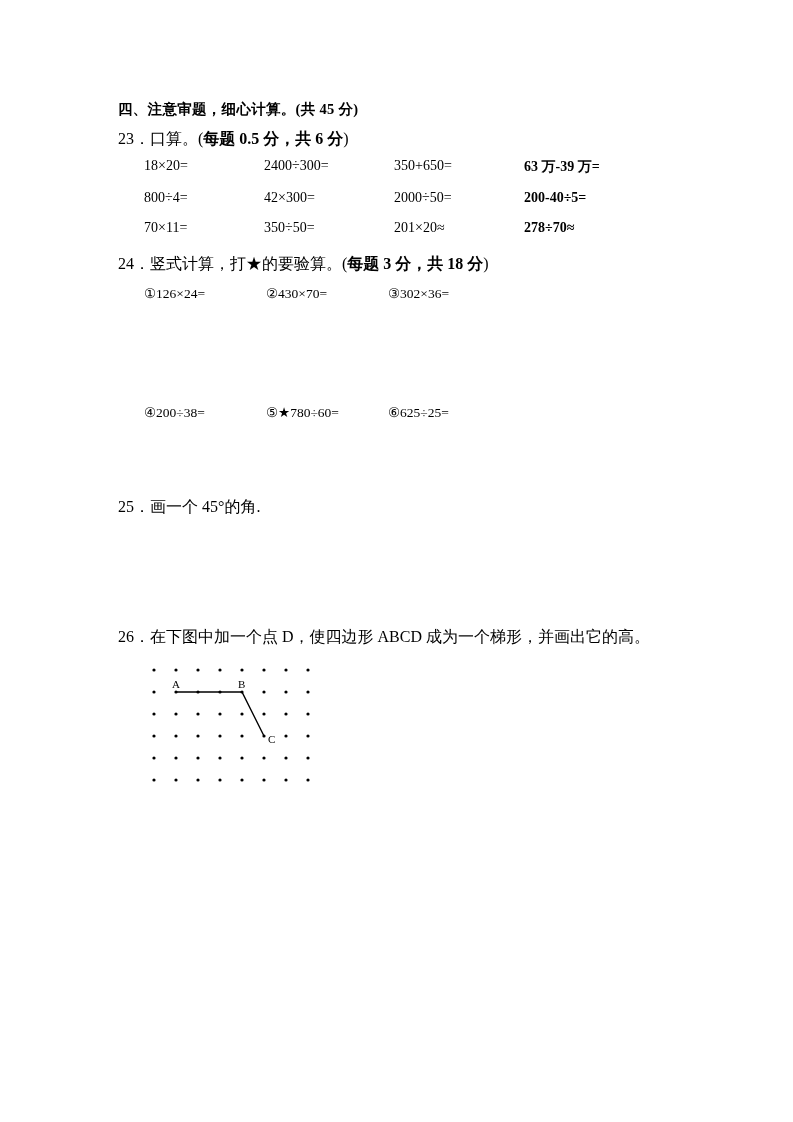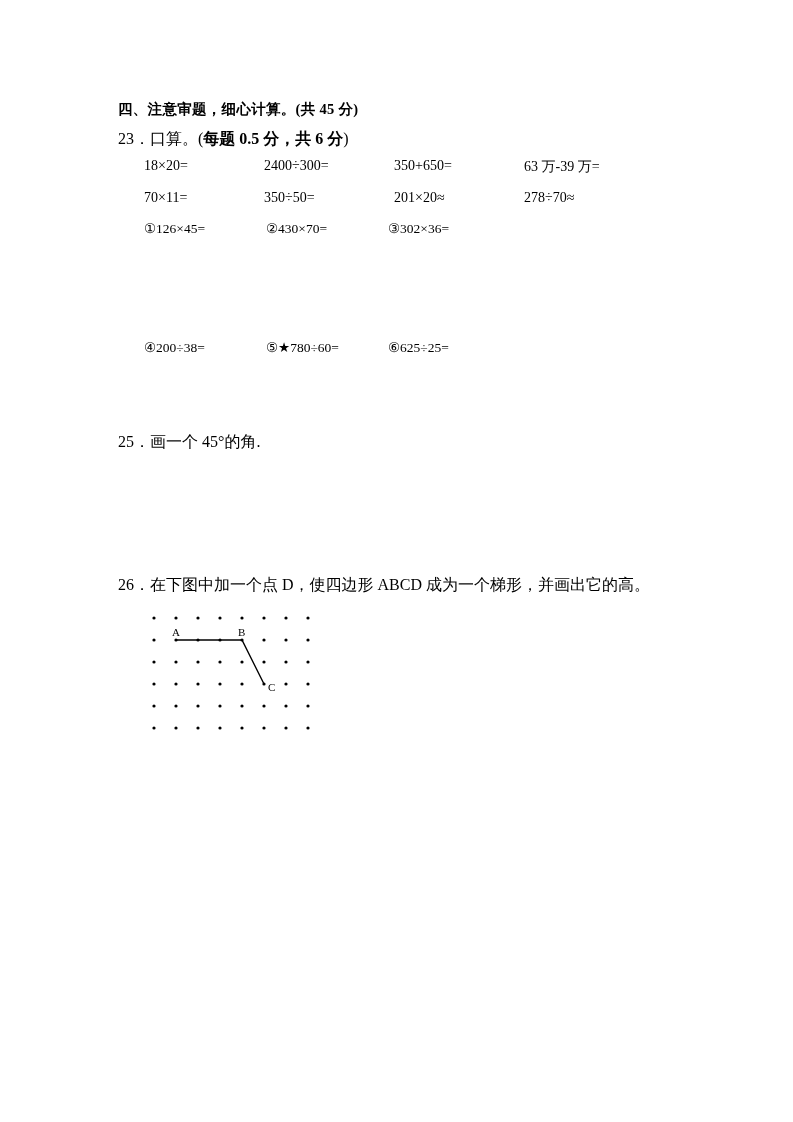--- a/index.html
+++ b/index.html
@@ -78,31 +78,31 @@
   .spacer-lg {
     height: 92px;
   }
   .spacer-md {
     height: 60px;
   }
   .q25 {
     margin-top: 16px;
   }
   .q26 {
-    margin-top: 14px;
+    margin-top: 1px;
   }
   .dotfig {
     margin-left: 26px;
     margin-top: 12px;
   }
   svg text {
     font-family: "Liberation Serif", "DejaVu Serif", serif;
     font-size: 11px;
   }
-  .nowrap { white-space: nowrap; }
+  .nowrap { white-space: nowrap; font-weight: bold; }
 </style>
 </head>
 <body>
 
 <div class="page">
   <div class="content">
 
 
     <div class="section-head">四、注意审题，细心计算。(共 45 分)</div>
 
@@ -111,30 +111,39 @@
     </div>
 
     <div class="calc-grid">
       <div class="calc-row">
         <span class="cell">18×20=</span>
         <span class="cell wide">2400÷300=</span>
         <span class="cell wide">350+650=</span>
         <span class="cell wide nowrap">63 万-39 万=</span>
       </div>
       <div class="calc-row">
+        <span class="cell">800÷4=</span>
+        <span class="cell wide">42×300=</span>
+        <span class="cell wide">2000÷50=</span>
+        <span class="cell wide nowrap">200-40÷5=</span>
+      </div>
+      <div class="calc-row">
         <span class="cell">70×11=</span>
         <span class="cell wide">350÷50=</span>
         <span class="cell wide">201×20≈</span>
         <span class="cell wide nowrap">278÷70≈</span>
       </div>
     </div>
 
+    <div class="sub-line" style="margin-top:18px">
+      <span>24．竖式计算，打★的要验算。(</span><span class="bold">每题 3 分，共 18 分</span><span>)</span>
+    </div>
 
     <div class="vert-row">
-      <span class="vcell">①126×45=</span>
+      <span class="vcell">①126×24=</span>
       <span class="vcell">②430×70=</span>
       <span class="vcell">③302×36=</span>
     </div>
 
     <div class="spacer-lg"></div>
 
     <div class="vert-row">
       <span class="vcell">④200÷38=</span>
       <span class="vcell">⑤★780÷60=</span>
       <span class="vcell">⑥625÷25=</span>

